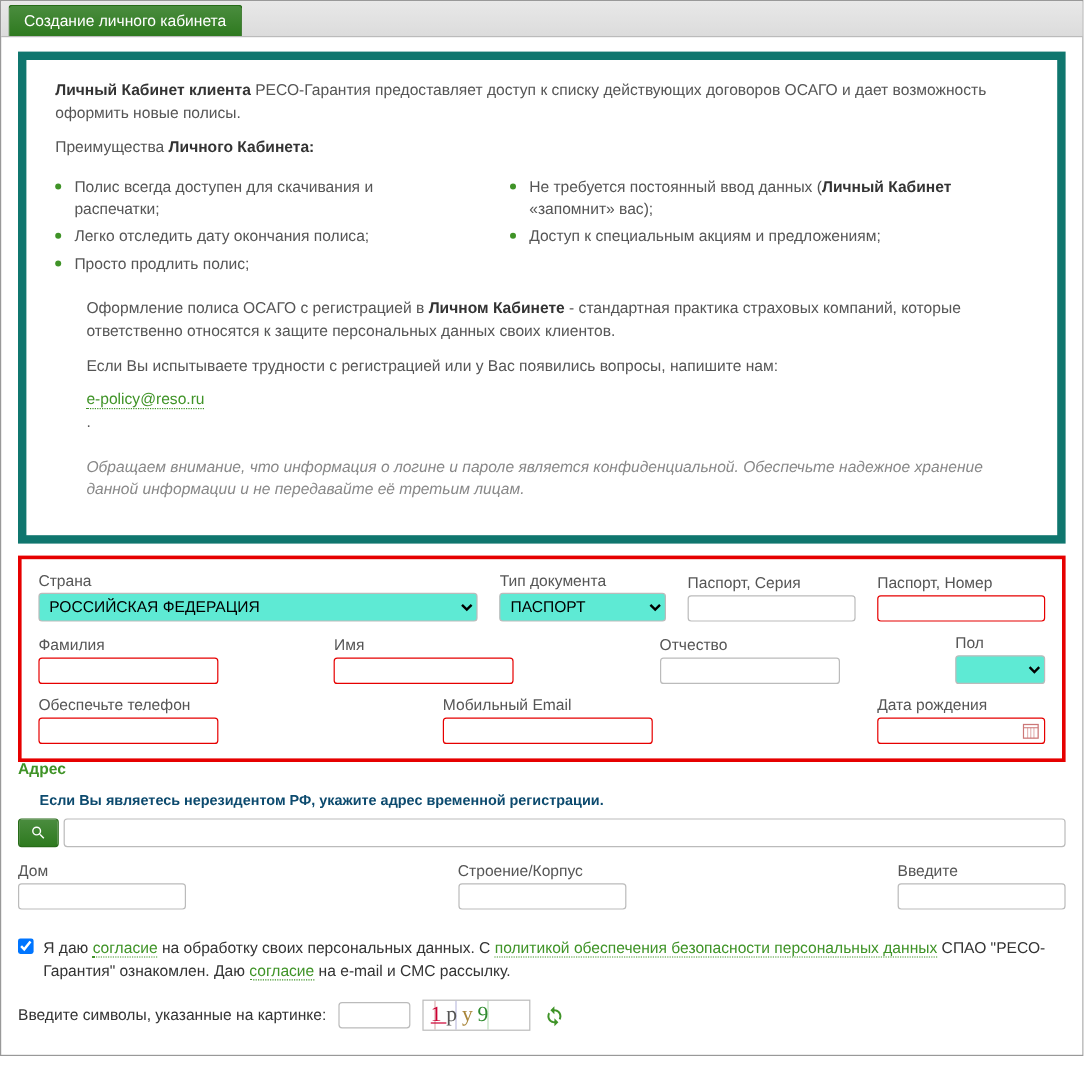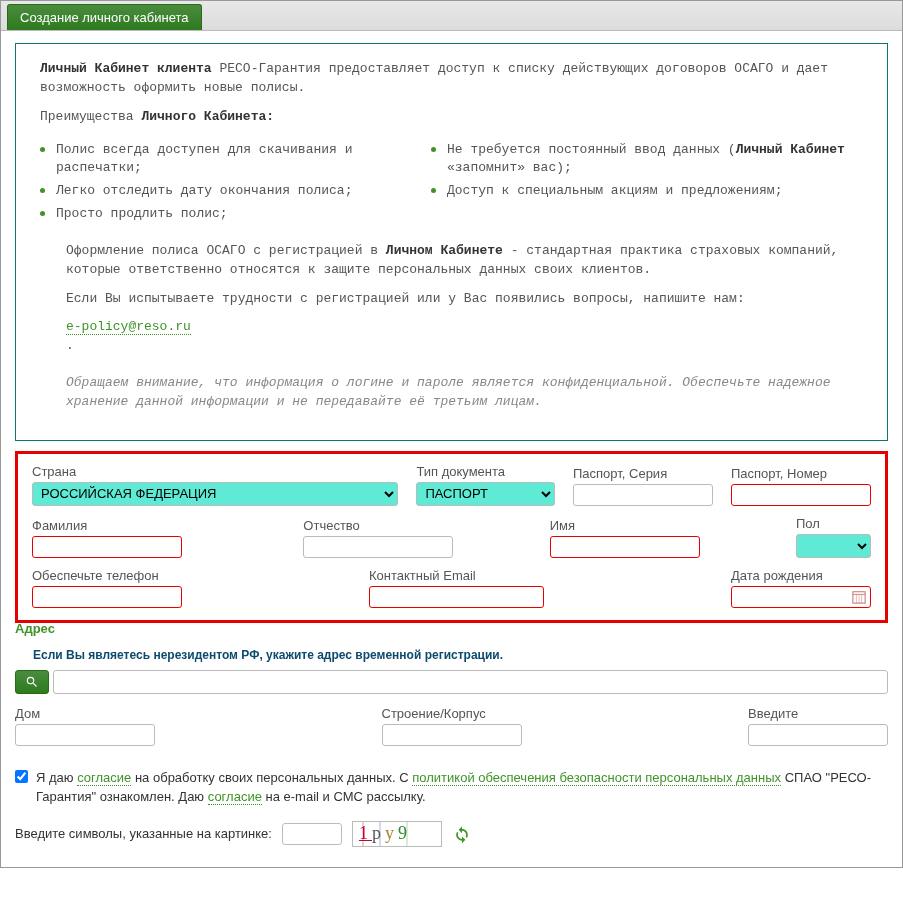--- a/index.html
+++ b/index.html
@@ -32,26 +32,25 @@
     border: 1px solid #276b18;
     border-bottom: none;
     padding: 5px 12px 5px 12px;
     font-size: 13px;
     border-radius: 3px 3px 0 0;
   }
   .content {
     padding: 12px 14px 10px 14px;
   }
   .info-box {
-    border: 1px solid #0f766e;
+    border: 7px solid #0f766e;
     padding: 16px 24px 18px 24px;
     color: #555;
     font-size: 13px;
     line-height: 1.45;
-    font-family: Liberation Mono, monospace;
   }
   .info-box p { margin-bottom: 10px; }
   .info-box strong { font-weight: bold; color: #333; }
   .benefits {
     display: flex;
     gap: 70px;
     margin: 6px 0 14px 0;
   }
   .benefits ul {
     list-style: none;
@@ -295,41 +294,41 @@
           <label>Паспорт, Номер</label>
           <input type="text" class="invalid" style="">
         </div>
       </div>
 
       <div class="form-row">
         <div class="field" style="width:150px">
           <label>Фамилия</label>
           <input type="text" class="invalid" style="">
         </div>
+        <div class="field" style="width:150px">
+          <label>Имя</label>
+          <input type="text" class="invalid" style="">
+        </div>
         <div class="field" style="flex:0 0 auto; margin-left:25px; width:150px">
           <label>Отчество</label>
           <input type="text" style="">
         </div>
-        <div class="field" style="width:150px">
-          <label>Имя</label>
-          <input type="text" class="invalid" style="">
-        </div>
         <div class="field" style="width:75px">
           <label>Пол</label>
           <select><option></option></select>
         </div>
       </div>
 
       <div class="form-row" style="margin-bottom:2px">
         <div class="field" style="width:150px">
           <label>Обеспечьте телефон</label>
           <input type="text" class="invalid" style="">
         </div>
         <div class="field" style="width:175px">
-          <label>Контактный Email</label>
+          <label>Мобильный Email</label>
           <input type="text" class="invalid" style="">
         </div>
         <div class="field" style="width:140px">
           <label>Дата рождения</label>
           <div class="date-wrap">
             <input type="text" class="invalid" style="width: 140px;">
             <svg class="cal-icon" viewBox="0 0 16 16">
                 <rect x="1" y="2" width="14" height="13" fill="none" stroke="#c77" stroke-width="1.2"></rect>
                 <line x1="1" y1="5" x2="15" y2="5" stroke="#c77"></line>
                 <line x1="5" y1="5" x2="5" y2="15" stroke="#c77" stroke-width="0.6"></line>

